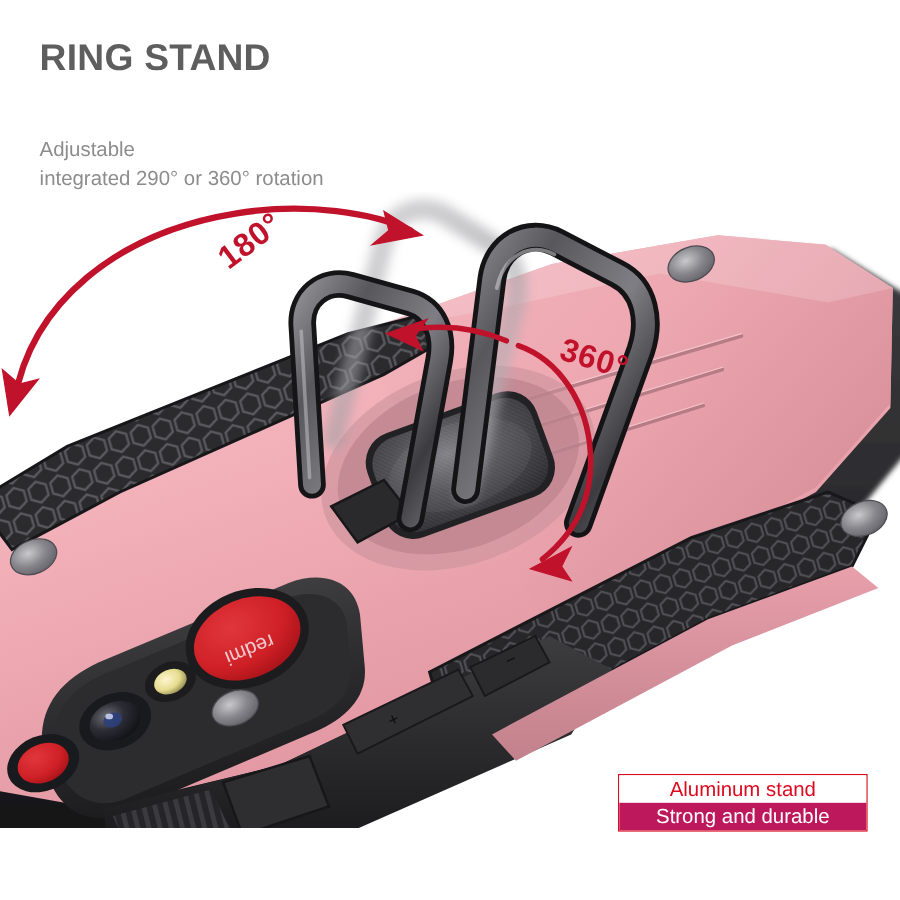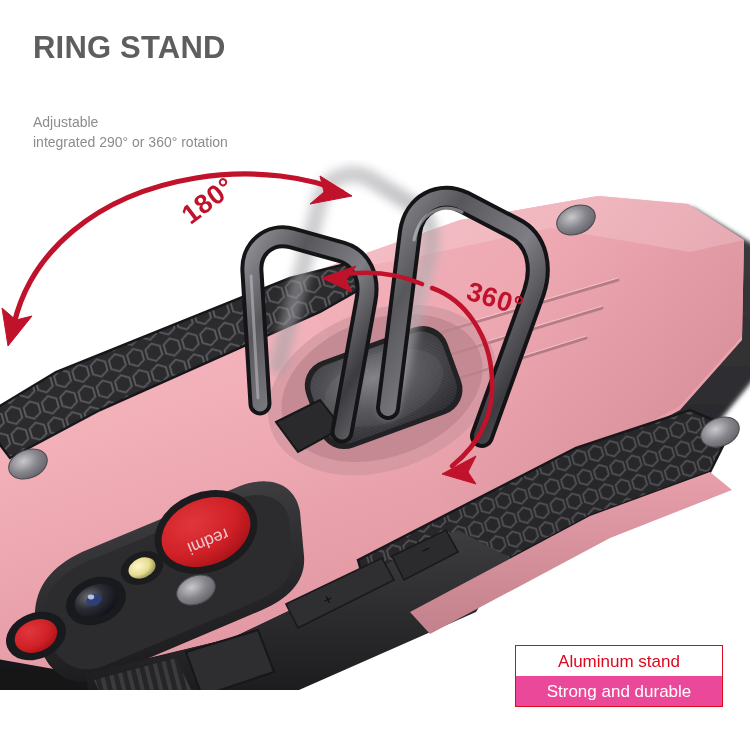--- a/index.html
+++ b/index.html
@@ -5,42 +5,42 @@
   html,body{margin:0;padding:0;background:#fff;}
   body{width:750px;height:750px;overflow:hidden;position:relative;
        font-family:"Liberation Sans","DejaVu Sans",sans-serif;}
   #stage{position:absolute;inset:0;width:750px;height:750px;background:#ffffff;overflow:hidden;border-radius:18px;}
 
   
   .headline{position:absolute;left:33px;top:28px;width:520px;}
   .headline .line{font-size:31px;font-weight:700;letter-spacing:.2px;
        color:#5e5e5e;line-height:1.32;white-space:nowrap;}
   .subhead{position:absolute;left:33px;top:113px;width:520px;}
-  .subhead .sline{font-size:14px;font-weight:400;color:#8c8c8c;
+  .subhead .sline{font-size:17px;font-weight:400;color:#8c8c8c;
        line-height:1.40;white-space:nowrap;}
 
   
   #photo{position:absolute;left:-10px;top:160px;width:770px;height:530px;}
   #photo svg{display:block;width:100%;height:100%;}
 
   
   .annot{position:absolute;color:#c1122b;font-weight:700;pointer-events:none;}
   #label-180{left:176px;top:206px;font-size:27px;transform:rotate(-37deg);
        transform-origin:left top;letter-spacing:.5px;}
   #label-360{left:472px;top:276px;font-size:27px;transform:rotate(17deg);
        transform-origin:left top;letter-spacing:.5px;}
 
   
-  #badge{position:absolute;left:515px;top:645px;width:208px;height:62px;
+  #badge{position:absolute;left:515px;top:645px;width:208px;height:48px;
        border:1px solid #dc0a1e;box-sizing:border-box;overflow:hidden;
        box-shadow:0 0 0 0 transparent;}
   #badge .brow{height:50%;display:flex;align-items:center;justify-content:center;
        font-size:17px;line-height:1;white-space:nowrap;}
   #badge .brow.top{background:#ffffff;color:#dc0a1e;}
-  #badge .brow.bot{background:#ec4899;color:#ffffff;}
+  #badge .brow.bot{background:#be185d;color:#ffffff;}
 </style>
 </head>
 <body>
 
 <div id="stage">
 
   <div class="headline">
     <div class="line">RING STAND</div>
   </div>
 

